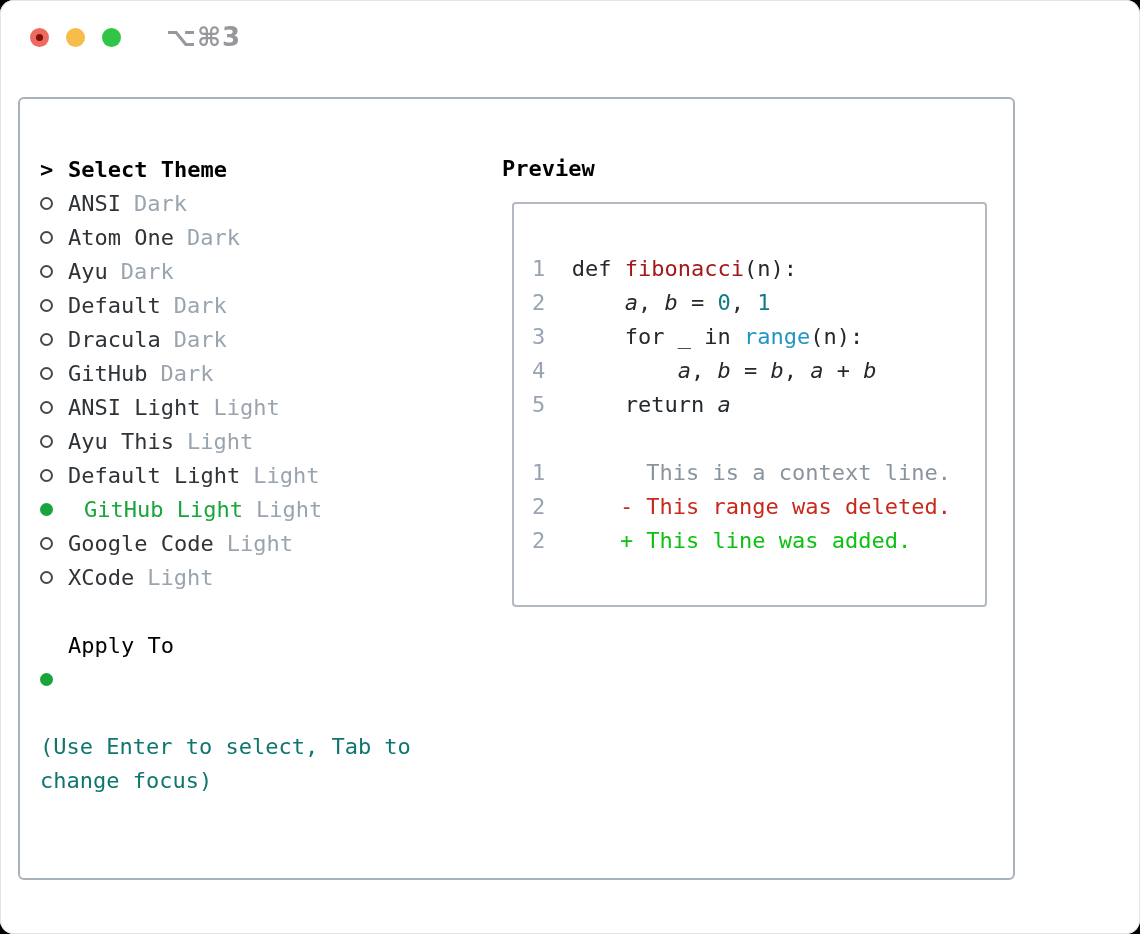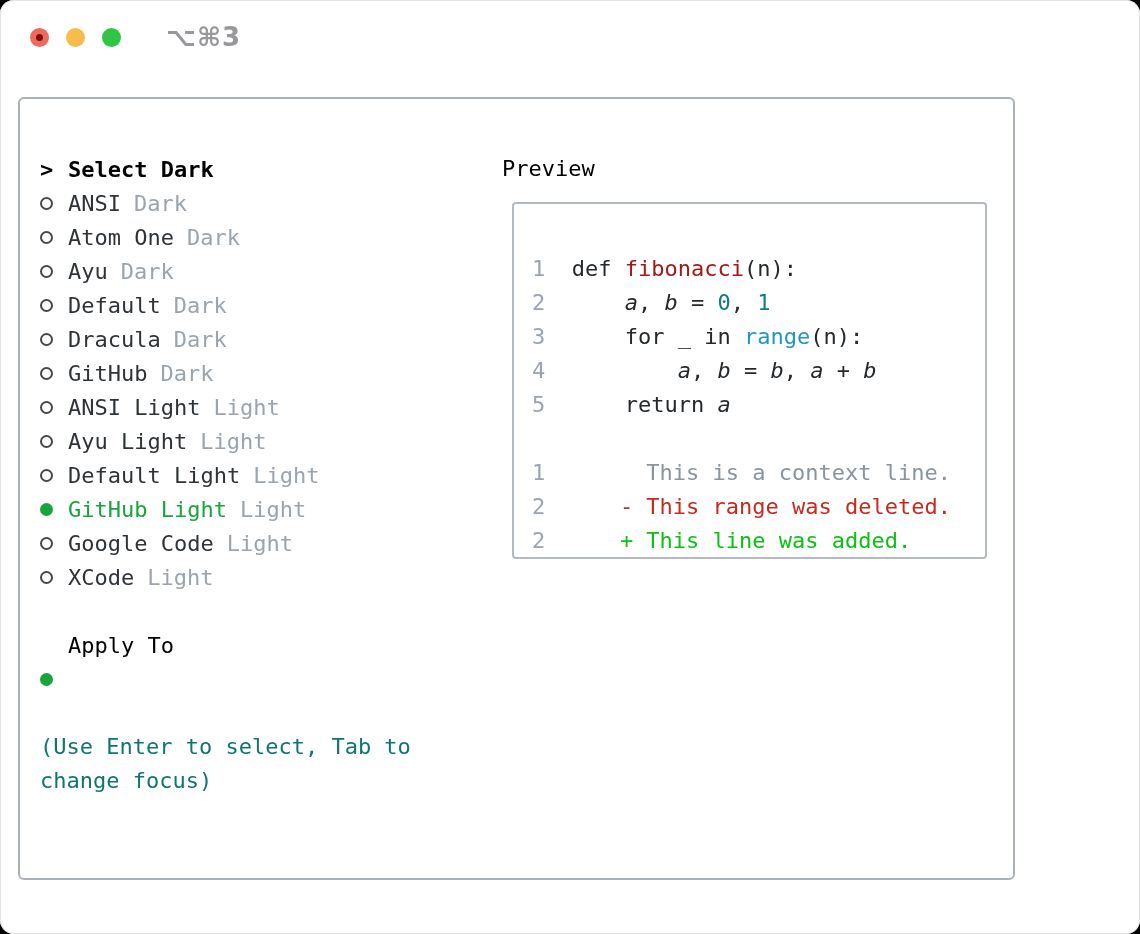--- a/index.html
+++ b/index.html
@@ -29,33 +29,33 @@
     position:absolute;left:18px;top:97px;width:997px;height:783px;
     box-sizing:border-box;border:2px solid #a9b1ba;border-radius:6px;background:#fff;
   }
   
   .leftcol{position:absolute;left:20px;top:53px;}
   .row{display:flex;align-items:center;height:34px;font-size:22px;color:#2e3338;}
   .marker{width:28px;flex:none;display:flex;align-items:center;}
   .prompt-char{font-weight:bold;color:#000;}
   .circle{width:13px;height:13px;border:2px solid #45494e;border-radius:50%;box-sizing:border-box;}
   .selected .circle{background:#17a53c;border-color:#17a53c;}
-  .selected .name{color:#17a53c;}
+  .selected .name{color:#17a53c;margin-left:16px;}
   .header-text{font-weight:bold;color:#000;}
   .subheader-text{color:#000000;}
   .variant{color:#9aa4ae;margin-left:13px;}
   .blank-row{height:34px;}
   .hint{width:390px;font-size:22px;line-height:34px;color:#0f766e;}
   
   .preview-title{
     position:absolute;left:482px;top:53px;height:34px;line-height:34px;
-    font-size:22px;font-weight:normal;color:#000;
+    font-size:22px;font-weight:bold;color:#000;
   }
   .previewbox{
-    position:absolute;left:492px;top:103px;width:475px;height:357px;
+    position:absolute;left:492px;top:103px;width:475px;height:405px;
     box-sizing:border-box;border:2px solid #b3bac2;border-radius:4px;
     padding:48px 0 0 18px;background:#fff;overflow:hidden;
   }
   .pline{white-space:pre;height:34px;line-height:34px;font-size:22px;color:#24292e;}
   .lineno{color:#99a3b2;}
   .tok.func{color:#a31919;}
   .tok.num{color:#0e7c85;}
   .tok.builtin{color:#2196c4;}
   .tok.var{font-style:italic;}
   .dmarker{display:inline-block;width:88px;text-align:right;white-space:pre;}
@@ -78,21 +78,21 @@
   </div>
   <div class="win-title">⌥⌘3</div>
 
   <div class="mainbox">
 
     <div class="leftcol">
       <div class="row">
           <span class="marker">
             <span class="prompt-char">&gt;</span>
           </span>
-          <span class="header-text">Select Dark</span>
+          <span class="header-text">Select Theme</span>
         </div>
 
       <div class="row theme-row">
           <span class="marker">
             <span class="circle"></span>
           </span>
           <span class="name">ANSI</span>
           <span class="variant">Dark</span>
         </div>
       <div class="row theme-row">
@@ -134,21 +134,21 @@
           <span class="marker">
             <span class="circle"></span>
           </span>
           <span class="name">ANSI Light</span>
           <span class="variant">Light</span>
         </div>
       <div class="row theme-row">
           <span class="marker">
             <span class="circle"></span>
           </span>
-          <span class="name">Ayu Light</span>
+          <span class="name">Ayu This</span>
           <span class="variant">Light</span>
         </div>
       <div class="row theme-row">
           <span class="marker">
             <span class="circle"></span>
           </span>
           <span class="name">Default Light</span>
           <span class="variant">Light</span>
         </div>
       <div class="row theme-row selected">

